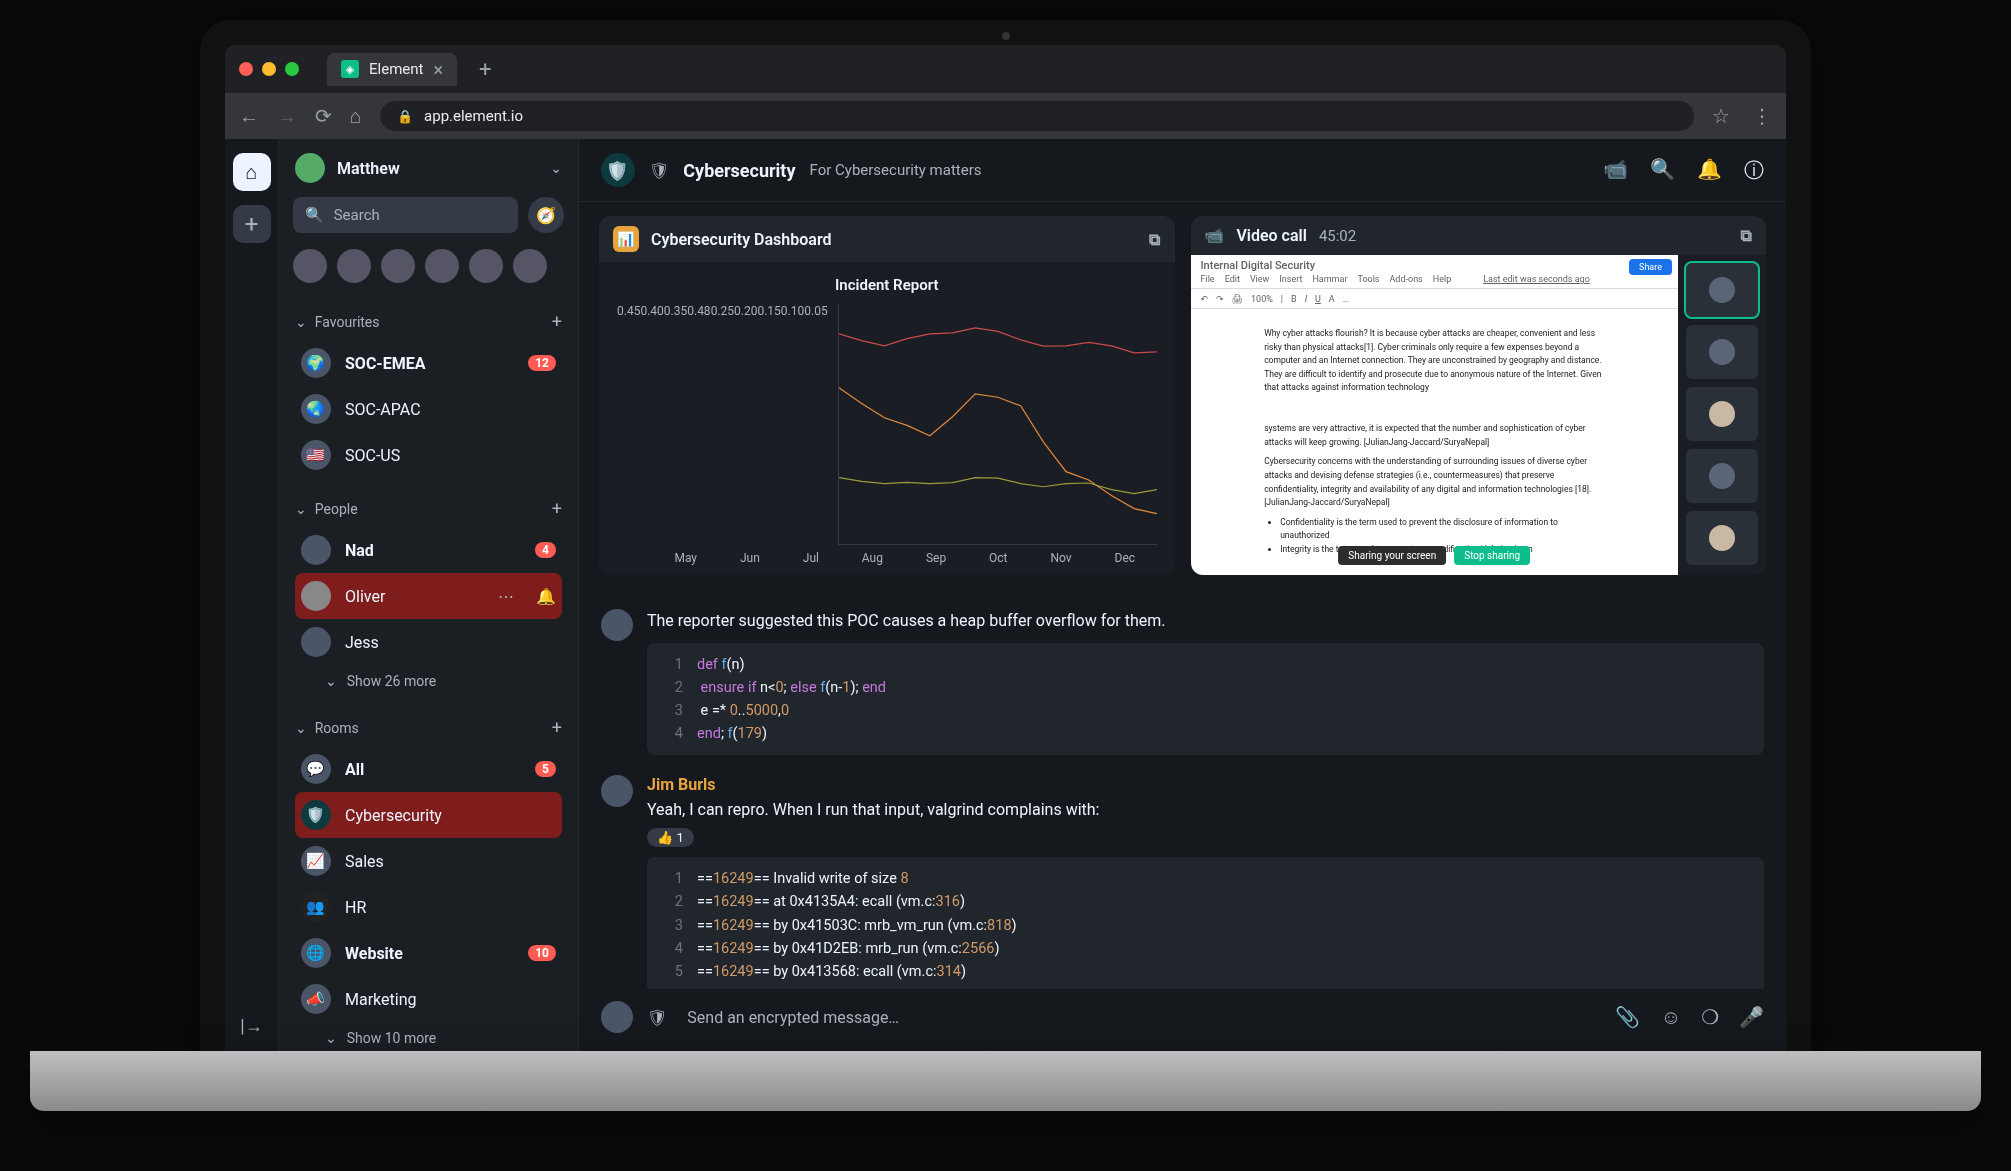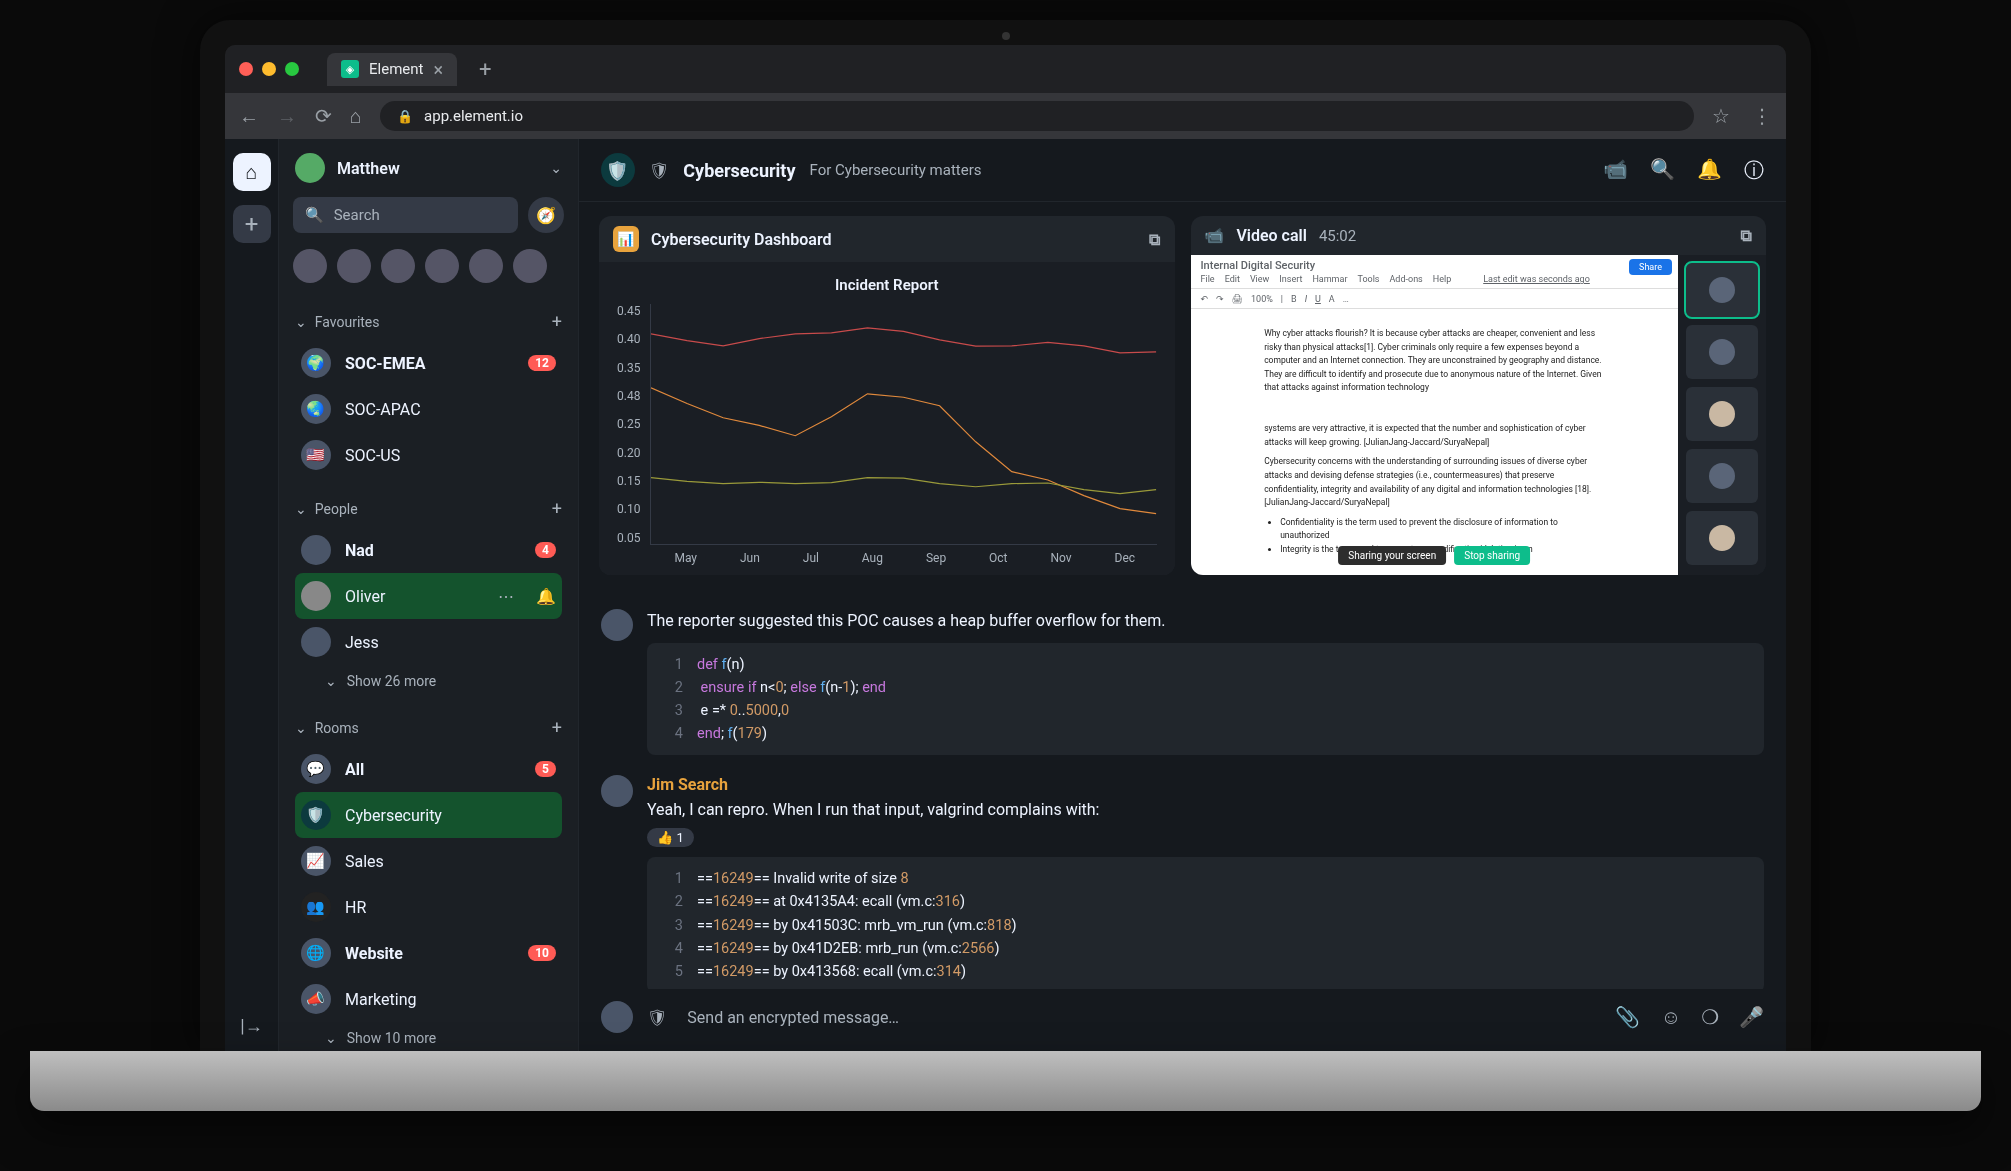--- a/index.html
+++ b/index.html
@@ -42,21 +42,21 @@
 .searchrow { display:flex; gap:10px; padding:0 14px 12px; }
 .searchbox { flex:1; background:#343a46; border-radius:8px; display:flex; align-items:center; gap:10px; padding:8px 12px; color:#a9b2bc; font-size:15px; }
 .explorebtn { width:36px; height:36px; background:#343a46; border-radius:18px; display:flex; align-items:center; justify-content:center; color:#a9b2bc; cursor:pointer; }
 .recent { display:flex; gap:10px; padding:4px 14px 14px; }
 .recent .av { width:34px; height:34px; border-radius:50%; background:#556; }
 
 .section { padding:6px 16px; }
 .sechdr { display:flex; align-items:center; gap:8px; color:#a9b2bc; font-size:14px; padding:8px 0; cursor:pointer; }
 .sechdr .plus { margin-left:auto; font-size:18px; }
 .item { display:flex; align-items:center; gap:14px; padding:8px 6px; border-radius:8px; cursor:pointer; }
-.item:hover,.item.sel { background:#14532d; }
+.item:hover,.item.sel { background:#7f1d1d; }
 .item .av { width:30px; height:30px; border-radius:50%; background:#4a5568; flex-shrink:0; display:flex; align-items:center; justify-content:center; font-size:15px; }
 .item .lbl { flex:1; white-space:nowrap; overflow:hidden; text-overflow:ellipsis; }
 .item.bold .lbl { font-weight:700; }
 .badge { background:#a9b2bc; color:#15191e; font-size:12px; font-weight:700; border-radius:10px; padding:1px 7px; min-width:20px; text-align:center; }
 .badge.red { background:#ff5b55; color:#fff; }
 .more { text-align:left; color:#a9b2bc; font-size:14px; padding:8px 0 8px 30px; cursor:pointer; display:flex; align-items:center; gap:10px; }
 
 
 .main { flex:1; display:flex; flex-direction:column; background:#15191e; overflow:hidden; }
 .roomhdr { display:flex; align-items:center; gap:14px; padding:14px 22px; border-bottom:1px solid #21262c; }
@@ -72,21 +72,21 @@
 .widgethdr { display:flex; align-items:center; gap:12px; padding:10px 14px; font-size:16px; font-weight:600; }
 .widgethdr .wicon { width:26px; height:26px; border-radius:6px; background:#e8a33d; display:flex; align-items:center; justify-content:center; font-size:14px; color:#fff; }
 .widgethdr .dur { color:#a9b2bc; font-weight:400; font-size:15px; }
 .widgethdr .pop { margin-left:auto; color:#a9b2bc; cursor:pointer; font-size:16px; }
 .widgetbody { flex:1; background:#1a1e24; position:relative; min-height:260px; }
 
 
 .chart { padding:14px 18px 10px; height:100%; display:flex; flex-direction:column; }
 .charttitle { text-align:center; font-size:15px; font-weight:600; color:#edf3ff; margin-bottom:10px; }
 .plot { flex:1; position:relative; display:flex; }
-.yaxis { display:flex; flex-direction:column; justify-content:space-between; font-size:12px; color:#a9b2bc; padding-right:10px; }
+.yaxis { display:flex; flex-direction:row; justify-content:space-between; font-size:12px; color:#a9b2bc; padding-right:10px; }
 .plotarea { flex:1; position:relative; border-left:1px solid #343a46; border-bottom:1px solid #343a46; }
 .plotarea svg { position:absolute; inset:0; width:100%; height:100%; }
 .xaxis { display:flex; justify-content:space-around; font-size:12px; color:#a9b2bc; padding-left:36px; padding-top:6px; }
 
 
 .vc { display:flex; height:100%; }
 .vcshare { flex:1; background:#fff; color:#333; font-size:9px; position:relative; overflow:hidden; }
 .docs-hdr { background:#fff; border-bottom:1px solid #ddd; padding:4px 10px; font-size:10px; }
 .docs-hdr .title { font-weight:500; color:#5f6368; font-size:11px; }
 .docs-menu { display:flex; gap:10px; font-size:9px; color:#5f6368; margin-top:2px; }
@@ -422,21 +422,21 @@
                   <div class="code">
                     <div><span class="ln">1</span><span class="tok-kw">def</span> <span class="tok-fn">f</span>(n)</div>
                     <div><span class="ln">2</span>  <span class="tok-kw">ensure</span> <span class="tok-kw">if</span> n&lt;<span class="tok-num">0</span>; <span class="tok-kw">else</span> <span class="tok-fn">f</span>(n-<span class="tok-num">1</span>); <span class="tok-kw">end</span></div>
                     <div><span class="ln">3</span>  e =* <span class="tok-num">0</span>..<span class="tok-num">5000</span>,<span class="tok-num">0</span></div>
                     <div><span class="ln">4</span><span class="tok-kw">end</span>; <span class="tok-fn">f</span>(<span class="tok-num">179</span>)</div>
                   </div>
                 </div>
               </div>
               <div class="msg">
                 <div class="av bg4"></div>
-                <div class="body"><div class="author orange">Jim Search</div><div class="text">Yeah, I can repro. When I run that input, valgrind complains with:</div><span class="react">👍 1</span><div class="code">
+                <div class="body"><div class="author orange">Jim Burls</div><div class="text">Yeah, I can repro. When I run that input, valgrind complains with:</div><span class="react">👍 1</span><div class="code">
                     <div><span class="ln">1</span>==<span class="tok-num">16249</span>== Invalid write of size <span class="tok-num">8</span></div>
                     <div><span class="ln">2</span>==<span class="tok-num">16249</span>==   at 0x4135A4: ecall (vm.c:<span class="tok-num">316</span>)</div>
                     <div><span class="ln">3</span>==<span class="tok-num">16249</span>==   by 0x41503C: mrb_vm_run (vm.c:<span class="tok-num">818</span>)</div>
                     <div><span class="ln">4</span>==<span class="tok-num">16249</span>==   by 0x41D2EB: mrb_run (vm.c:<span class="tok-num">2566</span>)</div>
                     <div><span class="ln">5</span>==<span class="tok-num">16249</span>==   by 0x413568: ecall (vm.c:<span class="tok-num">314</span>)</div>
                   </div></div>
               </div>
             </div>
 
           <div class="composer">

